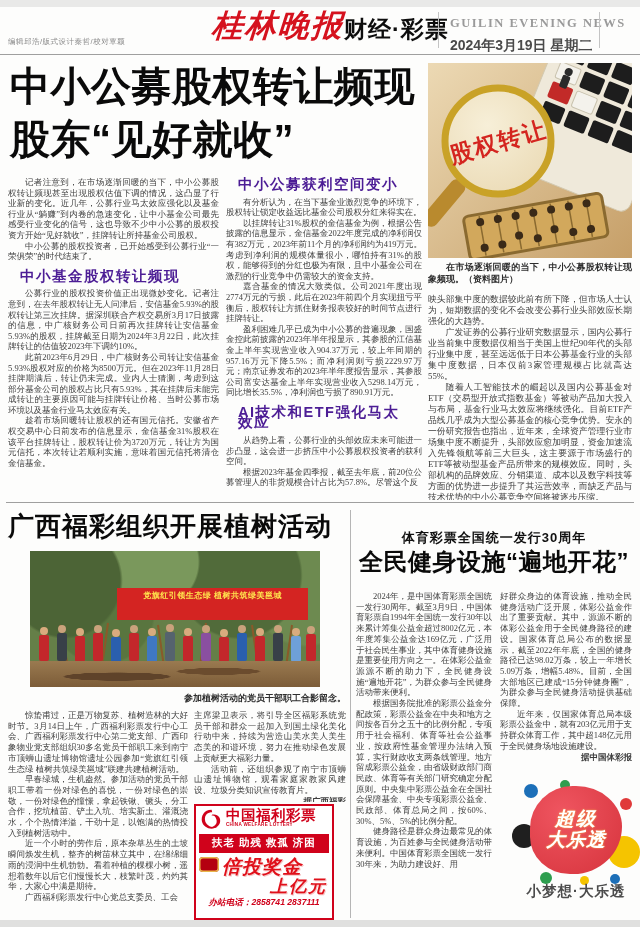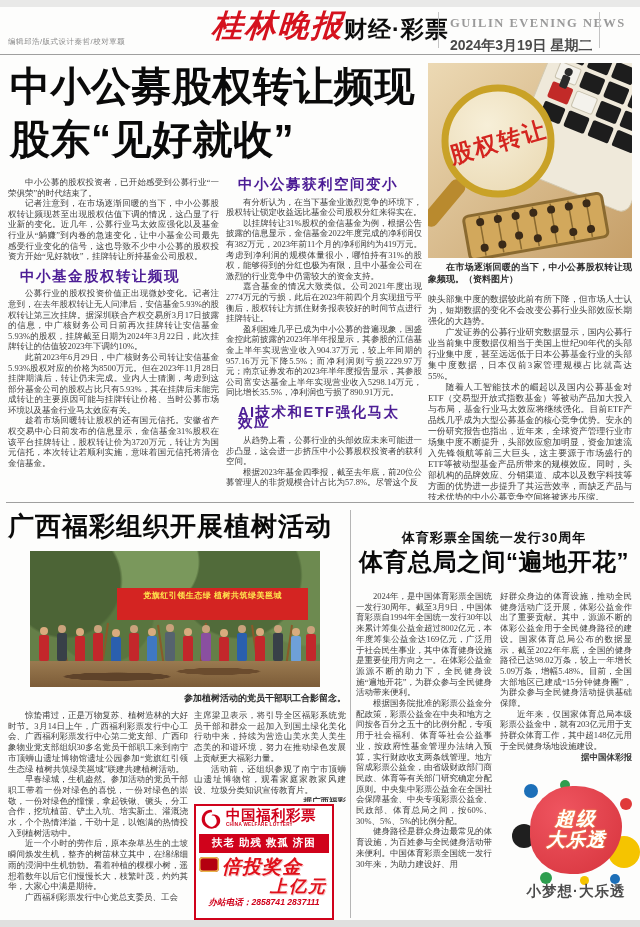--- a/index.html
+++ b/index.html
@@ -205,22 +205,22 @@
       <g>
         <rect x="8" y="112" width="16" height="56" rx="7" transform="rotate(40 16 140)" fill="#b98a2e"></rect>
         <circle cx="70" cy="78" r="53" fill="url(#lens)" stroke="#c9a227" stroke-width="7"></circle>
         <text x="70" y="87" text-anchor="middle" transform="rotate(-16 70 78)" font-size="23" font-weight="bold" fill="#d4251f" font-family="Liberation Sans, sans-serif" letter-spacing="2">股权转让</text>
       </g>
     </svg>
   </div>
   <div class="photo-cap">在市场逐渐回暖的当下，中小公募股权转让现象频现。（资料图片）</div>
 
   <div class="col col-a">
+    <p>记者注意到，在市场逐渐回暖的当下，中小公募股权转让频现甚至出现股权估值下调的情况，这凸显了行业新的变化。近几年，公募行业马太效应强化以及基金行业从“躺赚”到内卷的急速变化，让中小基金公司最先感受行业变化的信号，这也导致不少中小公募的股权投资方开始“见好就收”，挂牌转让所持基金公司股权。</p>
     <p>中小公募的股权投资者，已开始感受到公募行业“一荣俱荣”的时代结束了。</p>
-    <p>记者注意到，在市场逐渐回暖的当下，中小公募股权转让频现甚至出现股权估值下调的情况，这凸显了行业新的变化。近几年，公募行业马太效应强化以及基金行业从“躺赚”到内卷的急速变化，让中小基金公司最先感受行业变化的信号，这也导致不少中小公募的股权投资方开始“见好就收”，挂牌转让所持基金公司股权。</p>
     <div class="subhead">中小基金股权转让频现</div>
     <p>公募行业的股权投资价值正出现微妙变化。记者注意到，在去年股权转让无人问津后，安信基金5.93%的股权转让第三次挂牌。据深圳联合产权交易所3月17日披露的信息，中广核财务公司日前再次挂牌转让安信基金5.93%的股权，挂牌截至日期为2024年3月22日，此次挂牌转让的估值较2023年下调约10%。</p>
     <p>此前2023年6月29日，中广核财务公司转让安信基金5.93%股权对应的价格为8500万元。但在2023年11月28日挂牌期满后，转让仍未完成。业内人士猜测，考虑到这部分基金公司的股权占比只有5.93%，其在挂牌后未能完成转让的主要原因可能与挂牌转让价格、当时公募市场环境以及基金行业马太效应有关。</p>
     <p>趁着市场回暖转让股权的还有国元信托。安徽省产权交易中心日前发布的信息显示，金信基金31%股权在该平台挂牌转让，股权转让价为3720万元，转让方为国元信托，本次转让若顺利实施，意味着国元信托将清仓金信基金。</p>
   </div>
   <div class="col col-b">
     <div class="subhead" style="margin-top:2px;">中小公募获利空间变小</div>
     <p>有分析认为，在当下基金业激烈竞争的环境下，股权转让锁定收益远比基金公司股权分红来得实在。</p>
     <p>以挂牌转让31%股权的金信基金为例，根据公告披露的信息显示，金信基金2022年度完成的净利润仅有382万元，2023年前11个月的净利润约为419万元。考虑到净利润的规模体量很小，哪怕持有31%的股权，能够得到的分红也极为有限，且中小基金公司在激烈的行业竞争中仍需较大的资金支持。</p>
     <p>嘉合基金的情况大致类似。公司2021年度出现2774万元的亏损，此后在2023年前四个月实现扭亏平衡后，股权转让方抓住财务报表较好的时间节点进行挂牌转让。</p>
@@ -348,21 +348,21 @@
     <div class="ad-slogan">扶老 助残 救孤 济困</div>
     <div class="ad-mid">
       <div class="ad-badge"></div>
       <div class="ad-line1">倍投奖金</div>
       <div class="ad-line2">上亿元</div>
     </div>
     <div class="ad-phone">办站电话：2858741 2837111</div>
   </div>
 
   <div class="kicker">体育彩票全国统一发行30周年</div>
-  <div class="right-hl">体育总局之间“遍地开花”</div>
+  <div class="right-hl">全民健身设施“遍地开花”</div>
   <div class="bcol col-f">
     <p>2024年，是中国体育彩票全国统一发行30周年。截至3月9日，中国体育彩票自1994年全国统一发行30年以来累计筹集公益金超过8002亿元，本年度筹集公益金达169亿元，广泛用于社会民生事业，其中体育健身设施是重要使用方向之一。在体彩公益金源源不断的助力下，全民健身设施“遍地开花”，为群众参与全民健身活动带来便利。</p>
     <p>根据国务院批准的彩票公益金分配政策，彩票公益金在中央和地方之间按各百分之五十的比例分配，专项用于社会福利、体育等社会公益事业，按政府性基金管理办法纳入预算，实行财政收支两条线管理。地方留成彩票公益金，由省级财政部门商民政、体育等有关部门研究确定分配原则。中央集中彩票公益金在全国社会保障基金、中央专项彩票公益金、民政部、体育总局之间，按60%、30%、5%、5%的比例分配。</p>
     <p>健身路径是群众身边最常见的体育设施，为百姓参与全民健身活动带来便利。中国体育彩票全国统一发行30年来，为助力建设好、用</p>
   </div>
   <div class="bcol col-g">
     <p style="text-indent:0;">好群众身边的体育设施，推动全民健身活动广泛开展，体彩公益金作出了重要贡献。其中，源源不断的体彩公益金用于全民健身路径的建设。国家体育总局公布的数据显示，截至2022年年底，全国的健身路径已达98.02万条，较上一年增长5.09万条，增幅5.48%。目前，全国大部地区已建成“15分钟健身圈”，为群众参与全民健身活动提供基础保障。</p>
     <p>近年来，仅国家体育总局本级彩票公益金中，就有203亿元用于支持群众体育工作，其中超148亿元用于全民健身场地设施建设。</p>
     <p class="source">据中国体彩报</p>
   </div>

